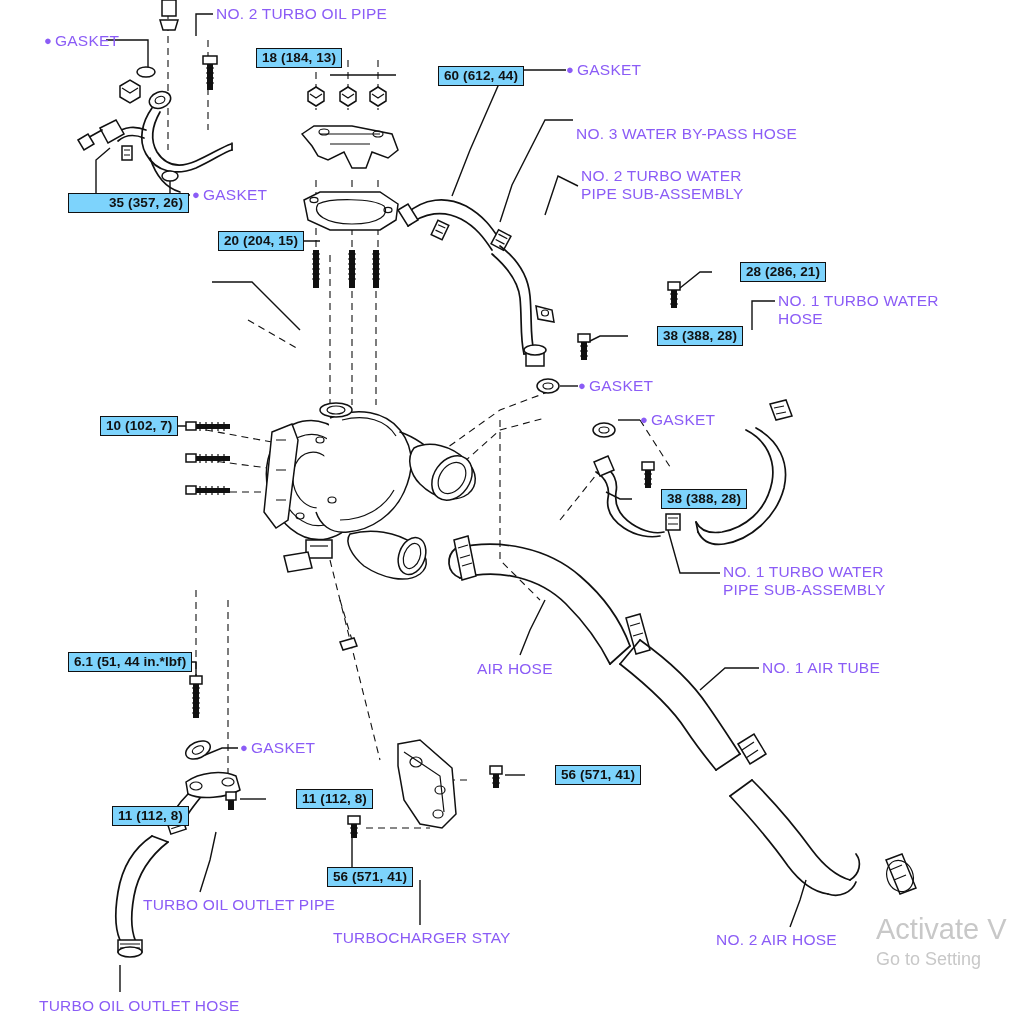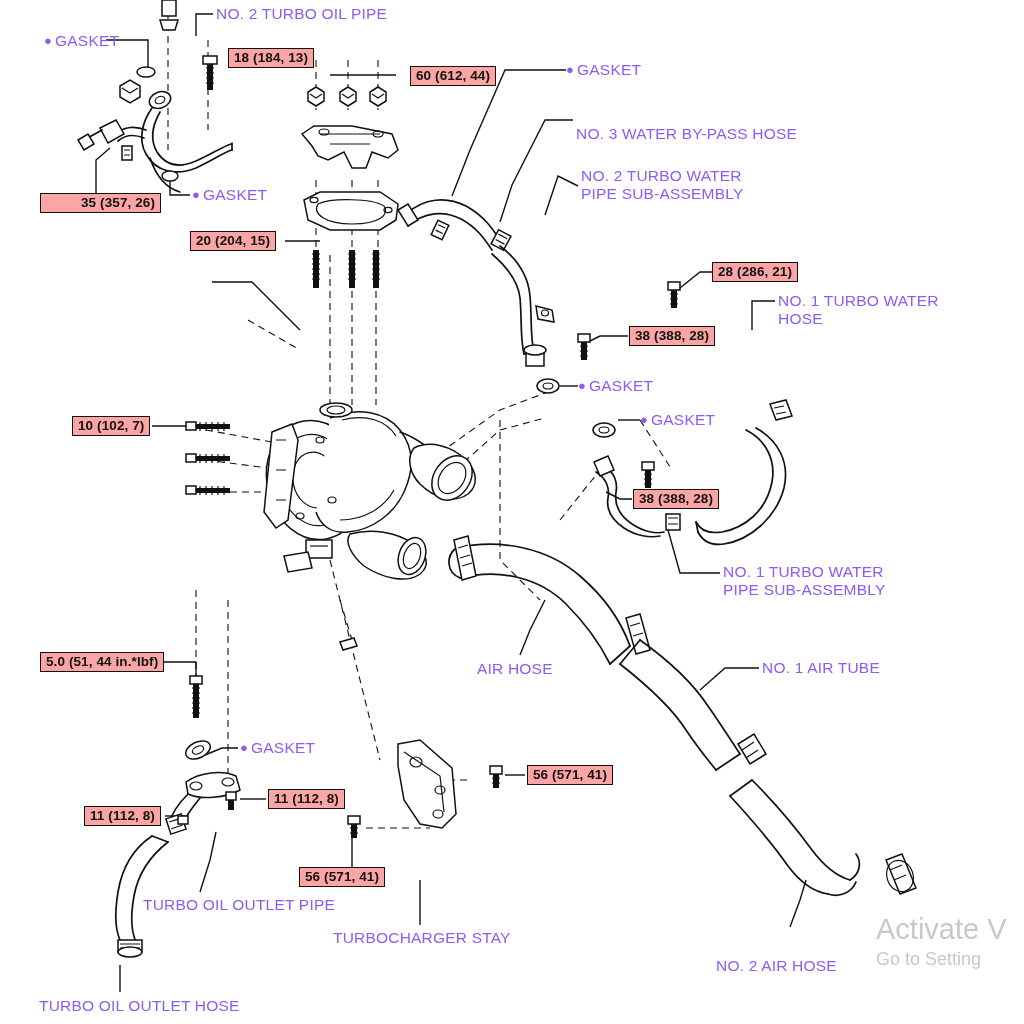--- a/index.html
+++ b/index.html
@@ -36,24 +36,25 @@
     margin-right: 3px;
     vertical-align: 1px;
   }
   .torque {
     position: absolute;
     font-family: "Liberation Sans", sans-serif;
     font-size: 13.5px;
     font-weight: bold;
     color: #111111;
     border: 1.6px solid #111111;
-    background: #fca5a5;
+    background: #7dd3fc;
     padding: 1px 5px 2px 5px;
     white-space: pre;
     letter-spacing: 0.1px;
+    margin-left: 28px;
   }
   .wm {
     position: absolute;
     color: #c8c8c8;
     font-family: "Liberation Sans", sans-serif;
     white-space: pre;
   }
   .wm-main { font-size: 29px; }
   .wm-sub { font-size: 18px; }
 </style>
@@ -385,32 +386,32 @@
 HOSE</div>
   <div class="lbl bullet" style="left:578px; top:377px;">GASKET</div>
   <div class="lbl bullet" style="left:640px; top:411px;">GASKET</div>
   <div class="lbl" style="left:723px; top:563px;">NO. 1 TURBO WATER
 PIPE SUB-ASSEMBLY</div>
   <div class="lbl" style="left:477px; top:660px;">AIR HOSE</div>
   <div class="lbl" style="left:762px; top:659px;">NO. 1 AIR TUBE</div>
   <div class="lbl bullet" style="left:240px; top:739px;">GASKET</div>
   <div class="lbl" style="left:143px; top:896px;">TURBO OIL OUTLET PIPE</div>
   <div class="lbl" style="left:333px; top:929px;">TURBOCHARGER STAY</div>
-  <div class="lbl" style="left:716px; top:931px;margin-top:26px;">NO. 2 AIR HOSE</div>
+  <div class="lbl" style="left:716px; top:931px;">NO. 2 AIR HOSE</div>
   <div class="lbl" style="left:39px; top:997px;">TURBO OIL OUTLET HOSE</div>
 
   <div class="torque" style="left:228px; top:48px;">18 (184, 13)</div>
   <div class="torque" style="left:410px; top:66px;">60 (612, 44)</div>
   <div class="torque" style="left:40px; top:193px;padding-left:40px;">35 (357, 26)</div>
   <div class="torque" style="left:190px; top:231px;">20 (204, 15)</div>
   <div class="torque" style="left:712px; top:262px;">28 (286, 21)</div>
   <div class="torque" style="left:629px; top:326px;">38 (388, 28)</div>
   <div class="torque" style="left:72px; top:416px;">10 (102, 7)</div>
   <div class="torque" style="left:633px; top:489px;">38 (388, 28)</div>
-  <div class="torque" style="left:40px; top:652px;">5.0 (51, 44 in.*lbf)</div>
+  <div class="torque" style="left:40px; top:652px;">6.1 (51, 44 in.*lbf)</div>
   <div class="torque" style="left:268px; top:789px;">11 (112, 8)</div>
   <div class="torque" style="left:527px; top:765px;">56 (571, 41)</div>
   <div class="torque" style="left:84px; top:806px;">11 (112, 8)</div>
   <div class="torque" style="left:299px; top:867px;">56 (571, 41)</div>
 
   <div class="wm wm-main" style="left:876px; top:913px;">Activate V</div>
   <div class="wm wm-sub" style="left:876px; top:949px;">Go to Setting</div>
 
 </div>
 

